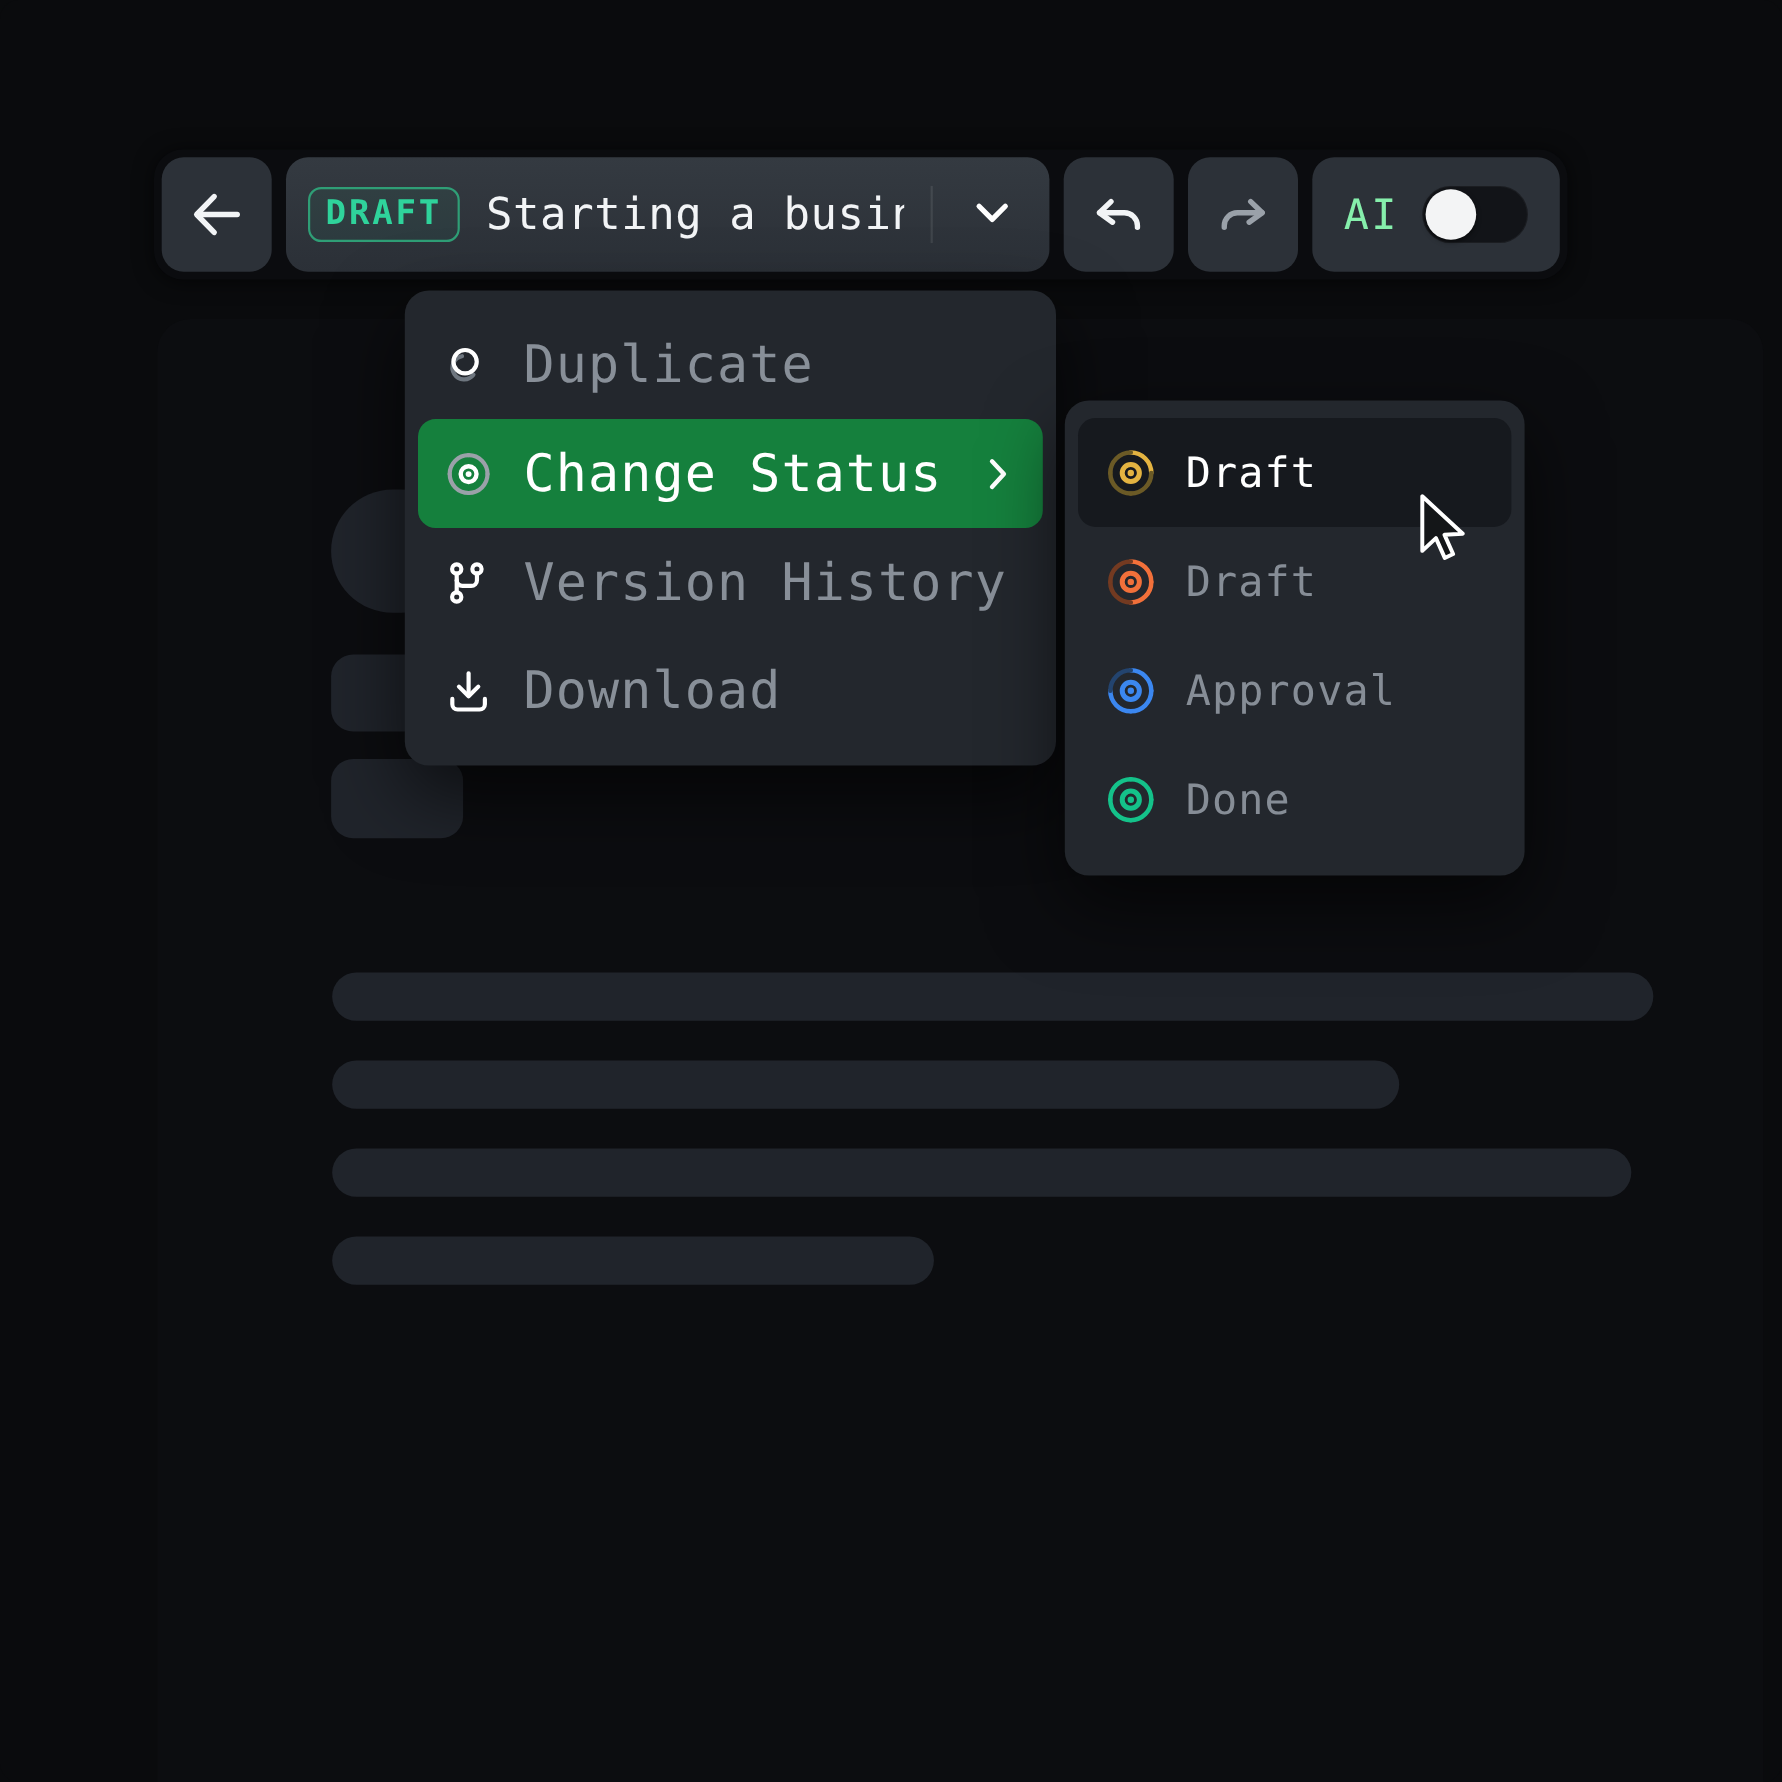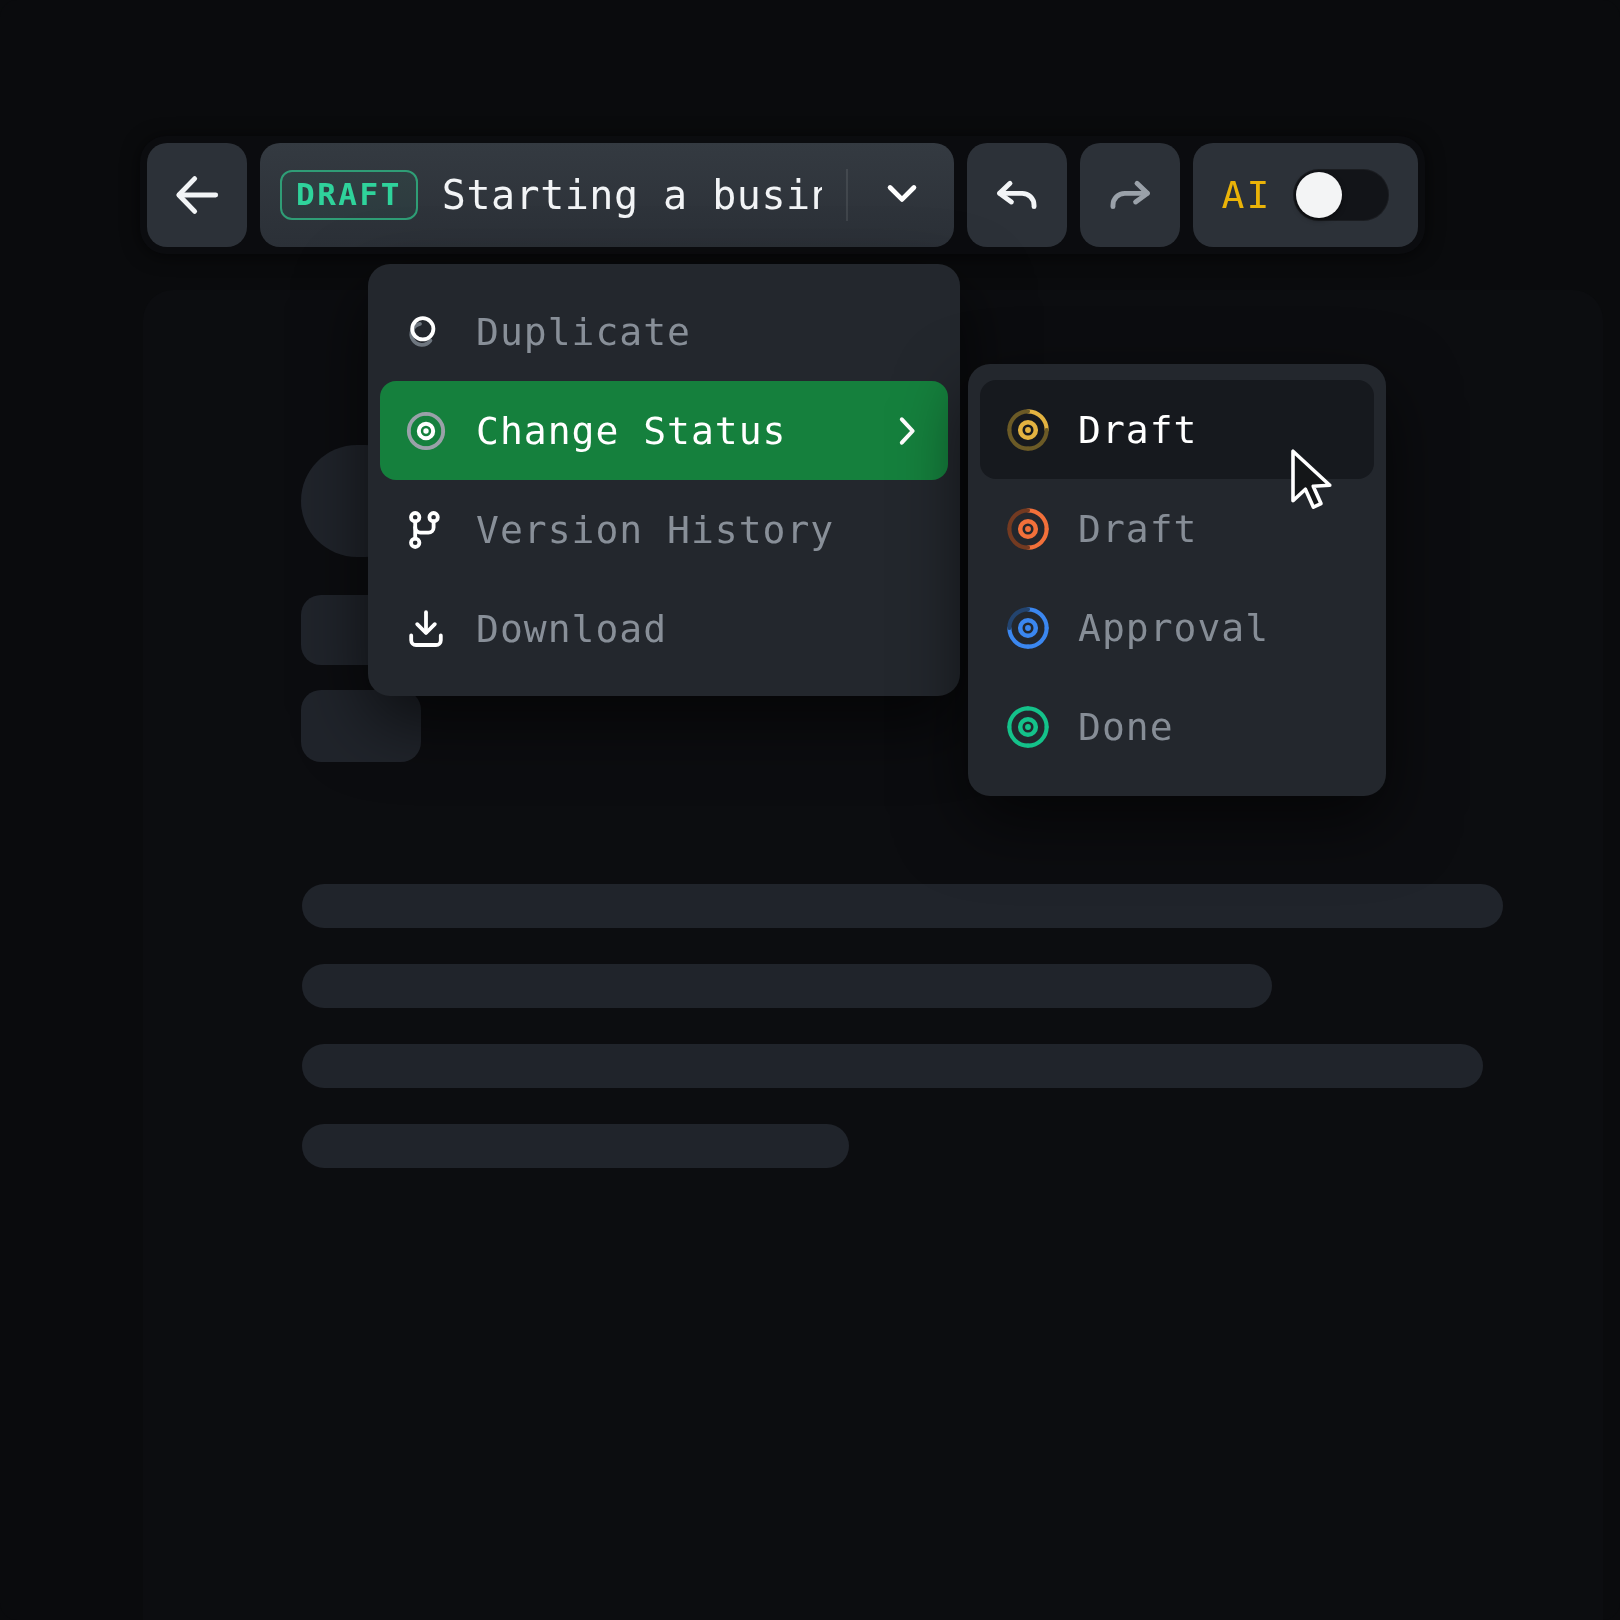--- a/index.html
+++ b/index.html
@@ -142,21 +142,21 @@
     height: 104px;
     width: 225px;
     flex: none;
     display: flex;
     align-items: center;
     justify-content: center;
     gap: 22px;
     cursor: pointer;
   }
   .ai-label {
-    color: #eab308;
+    color: #86efac;
     font-size: 38px;
     letter-spacing: 2px;
     font-weight: 500;
   }
   .ai-toggle {
     width: 96px;
     height: 52px;
     border-radius: 26px;
     background: #121418;
     position: relative;
@@ -189,21 +189,21 @@
     display: flex;
     align-items: center;
     gap: 26px;
     height: 99px;
     padding: 0 22px;
     border-radius: 16px;
     cursor: pointer;
     position: relative;
   }
   .menu-item .mlabel {
-    font-size: 38px;
+    font-size: 47px;
     letter-spacing: 1px;
     color: #888f98;
     white-space: nowrap;
   }
   .menu-item.active {
     background: #15803d;
   }
   .menu-item.active .mlabel { color: #ffffff; }
 
   .mi-icon { width: 48px; height: 48px; flex: none; display: block; }

